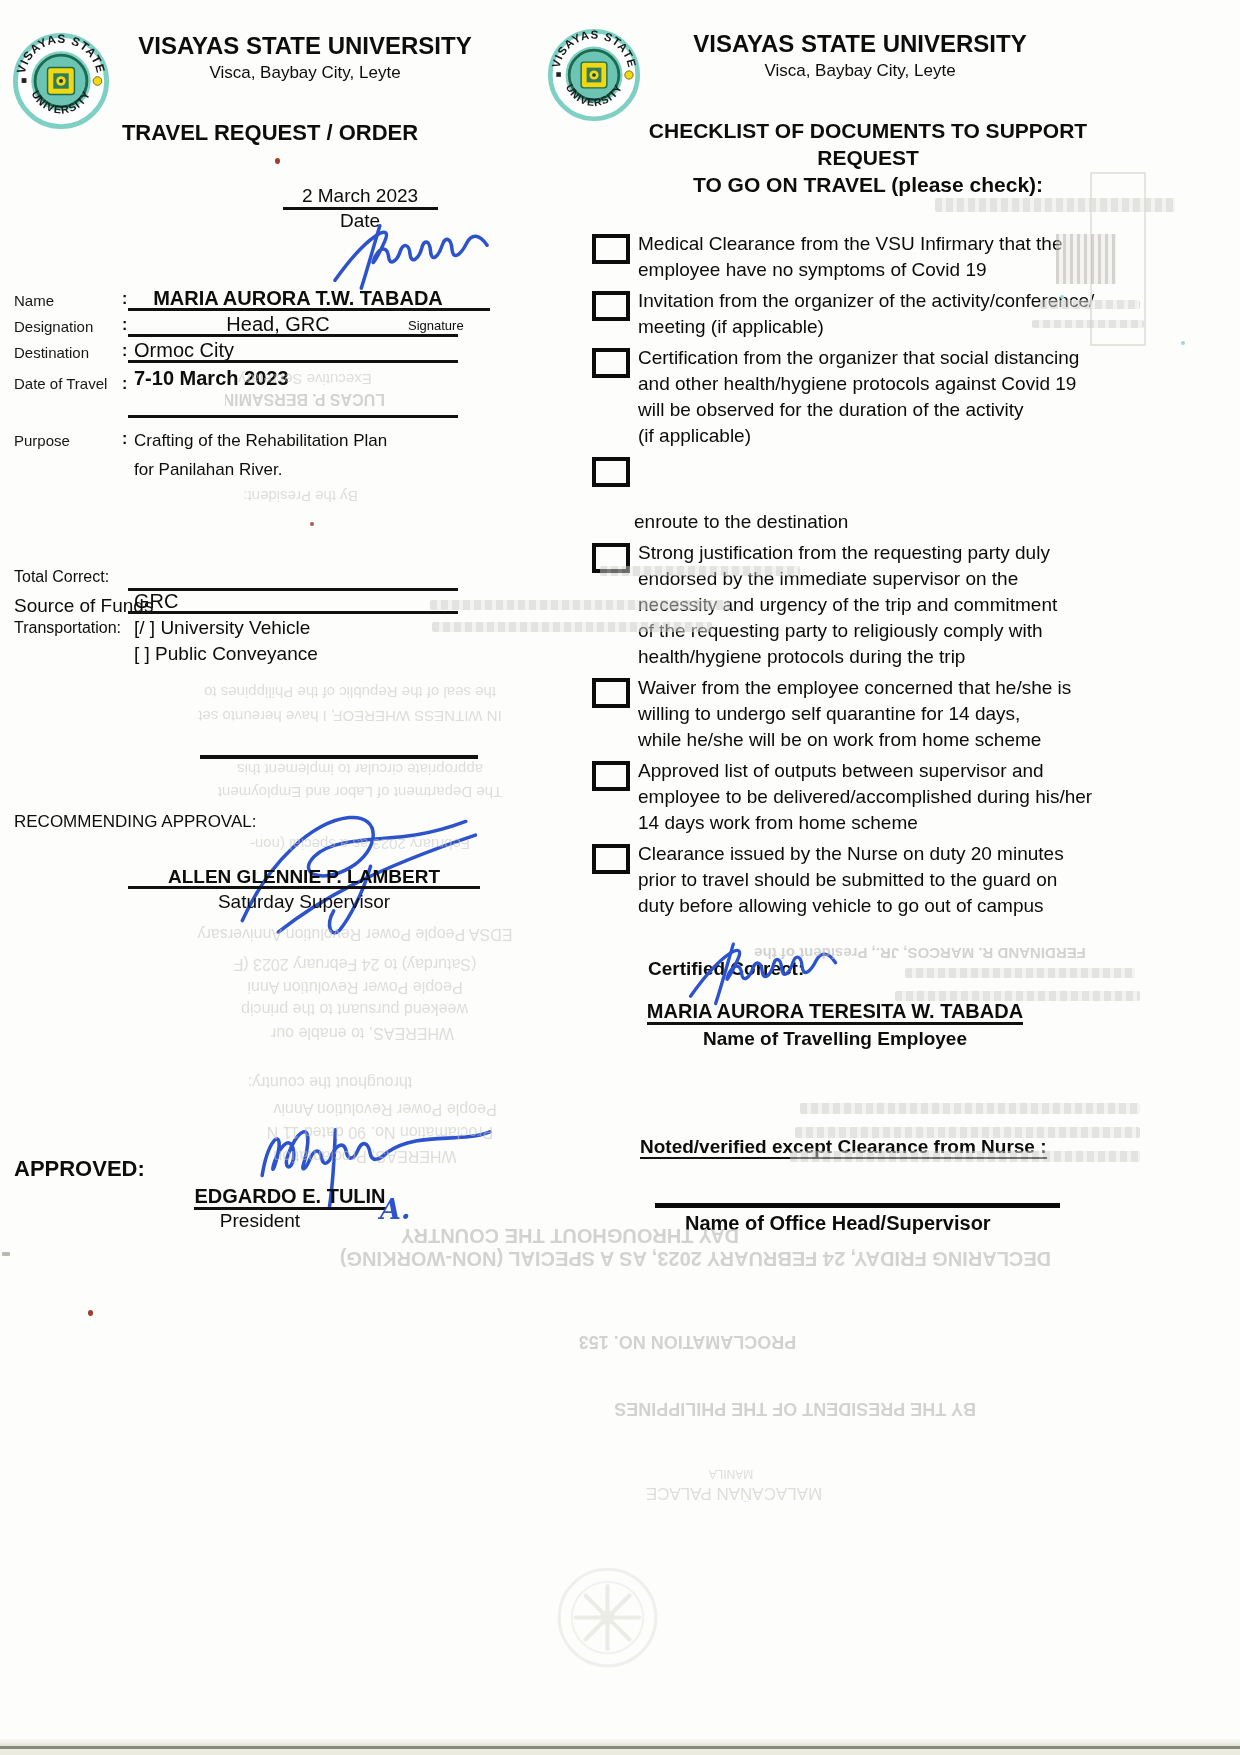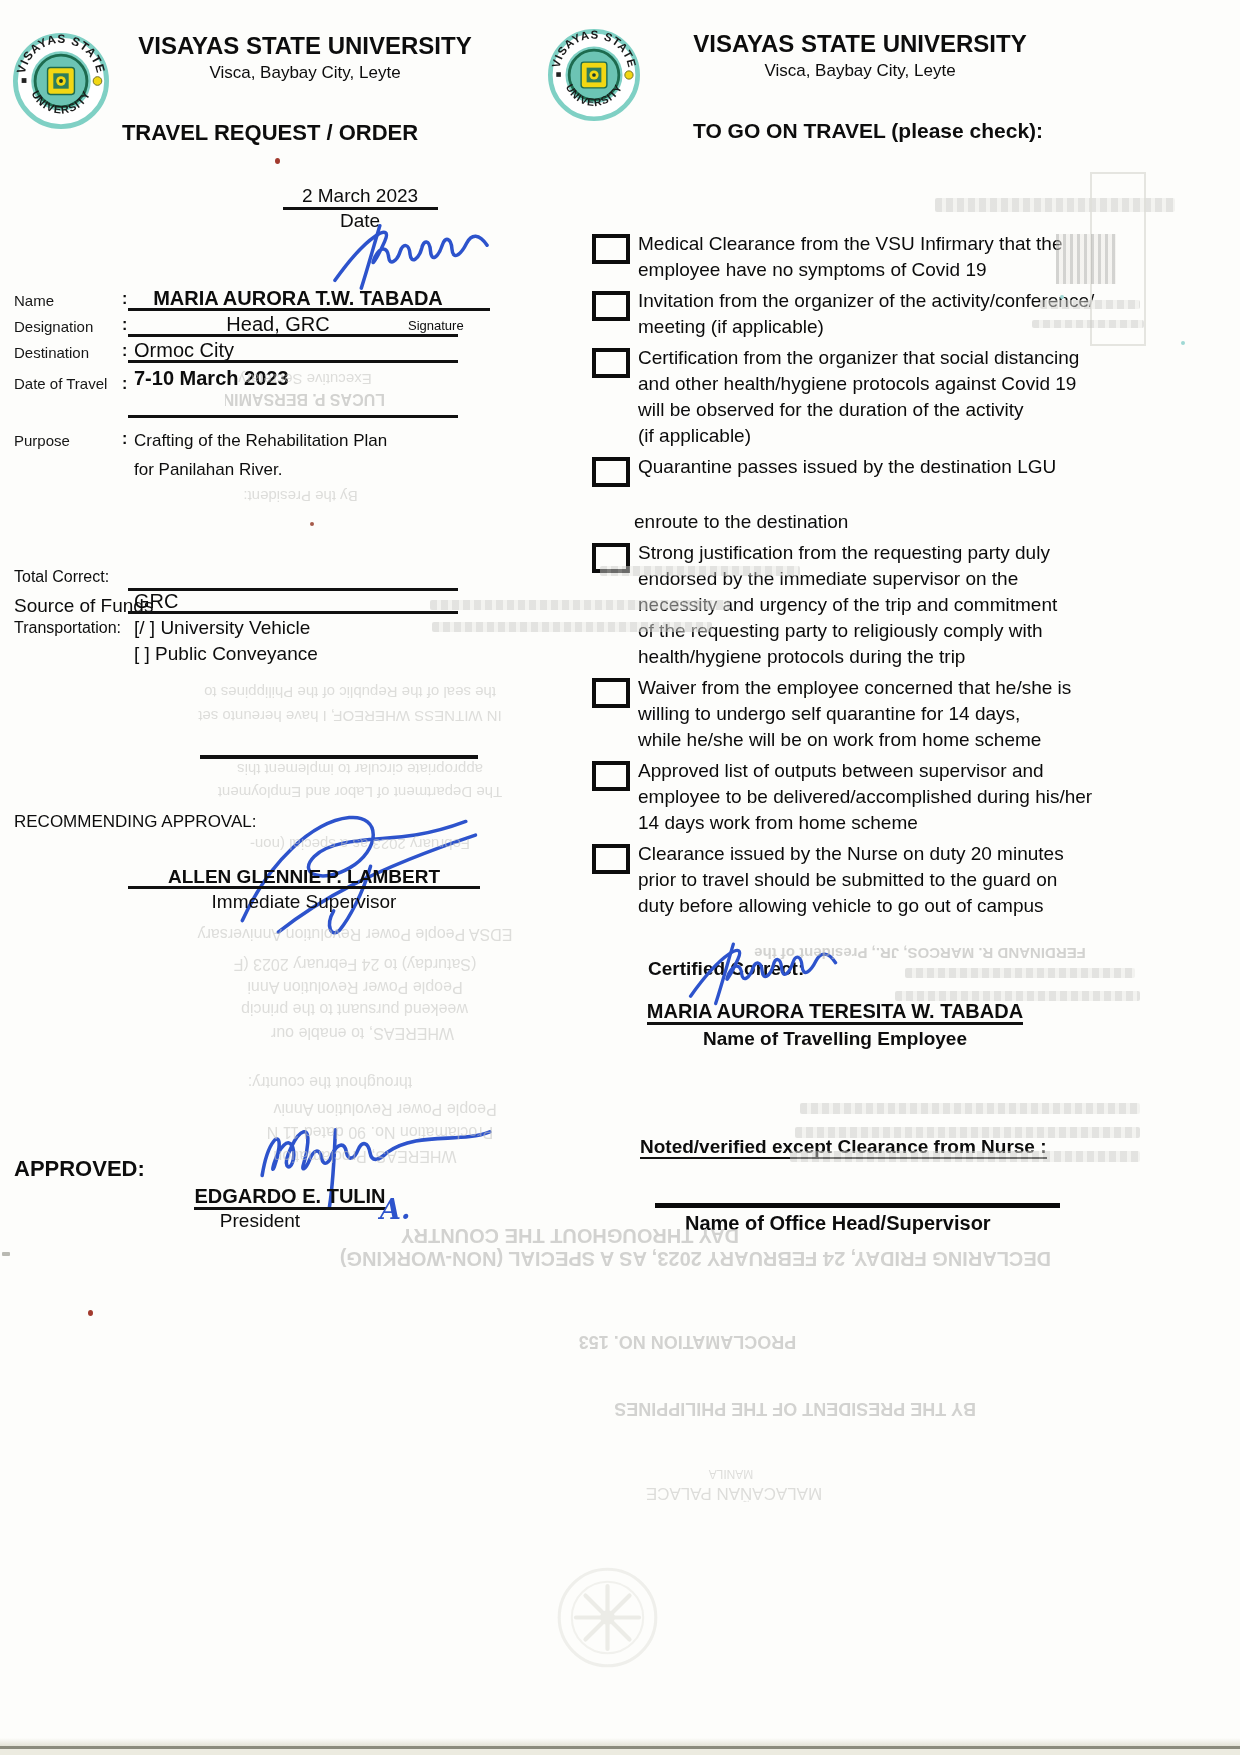--- a/index.html
+++ b/index.html
@@ -121,21 +121,21 @@
   <div class="abs" style="left:14px;top:812px;font-size:17px;">RECOMMENDING APPROVAL:</div>
 
   <svg class="sig abs" style="left:222px;top:804px;" width="268" height="136" viewBox="0 0 270 140">
     <path d="M18 120 C 45 60, 90 18, 128 14 C 162 11, 160 48, 128 66 C 100 82, 74 72, 92 54 C 112 34, 160 38, 196 32 C 215 29, 232 24, 248 18"></path>
     <path d="M55 132 C 95 100, 150 68, 258 32"></path>
     <path d="M150 64 C 142 92, 128 118, 118 130 C 110 138, 103 126, 112 110"></path>
   </svg>
 
   <div class="abs ctr b" style="left:128px;top:866px;width:352px;font-size:19px;">ALLEN GLENNIE P. LAMBERT</div>
   <div class="hline" style="left:128px;top:886px;width:352px;height:3px;"></div>
-  <div class="abs ctr" style="left:128px;top:891px;width:352px;font-size:19px;">Immediate Supervisor</div>
+  <div class="abs ctr" style="left:128px;top:891px;width:352px;font-size:19px;">Saturday Supervisor</div>
 
   <div class="abs b" style="left:14px;top:1156px;font-size:22px;">APPROVED:</div>
 
   <svg class="sig abs" style="left:248px;top:1116px;" width="248" height="96" viewBox="0 0 250 97">
     <path d="M14 60 C 20 24, 33 14, 31 32 C 29 48, 22 62, 26 48 C 31 32, 41 20, 45 32 C 48 42, 43 56, 39 50 C 36 44, 48 18, 56 16 C 63 14, 60 36, 56 48 C 53 57, 58 54, 62 44 C 66 34, 72 32, 74 42 C 76 52, 82 48, 85 38"></path>
     <path d="M88 14 C 87 40, 86 66, 82 92"></path>
     <path d="M85 38 C 90 28, 97 26, 99 36 C 101 46, 107 44, 111 34 C 115 25, 121 26, 123 37 C 125 48, 133 44, 140 37 C 170 15, 215 28, 244 16"></path>
   </svg>
 
   <div class="abs ctr" style="left:160px;top:1185px;width:260px;">
@@ -163,20 +163,21 @@
       <textPath href="#arcBotR" startOffset="50%" text-anchor="middle">UNIVERSITY</textPath>
     </text>
     <circle cx="88" cy="50" r="4.5" fill="#f2d713" stroke="#6b6b22" stroke-width="1"></circle>
     <rect x="9" y="47" width="5" height="5" fill="#222"></rect>
   </svg>
 
   <div class="abs ctr b" style="left:670px;top:30px;width:380px;font-size:24px;">VISAYAS STATE UNIVERSITY</div>
   <div class="abs ctr" style="left:670px;top:61px;width:380px;font-size:17px;">Visca, Baybay City, Leyte</div>
 
   <div class="abs ctr b" style="left:598px;top:117px;width:540px;font-size:21px;line-height:27px;">
+    <div>CHECKLIST OF DOCUMENTS TO SUPPORT REQUEST</div>
     <div>TO GO ON TRAVEL (please check):</div>
   </div>
 
   <div class="abs" style="left:592px;top:231px;width:505px;">
     <div class="chk-row">
       <div class="chk-box"></div>
       <div class="chk-text">Medical Clearance from the VSU Infirmary that the
 employee have no symptoms of Covid 19</div>
     </div>
     <div class="chk-row">
@@ -186,21 +187,20 @@
     </div>
     <div class="chk-row">
       <div class="chk-box"></div>
       <div class="chk-text">Certification from the organizer that social distancing
 and other health/hygiene protocols against Covid 19
 will be observed for the duration of the activity
  (if applicable)</div>
     </div>
     <div class="chk-row">
       <div class="chk-box"></div>
-      <div class="chk-text">Quarantine passes issued by the destination LGU</div>
     </div>
     <div class="orphan">enroute to the destination</div>
     <div class="chk-row">
       <div class="chk-box"></div>
       <div class="chk-text">Strong justification from the requesting party duly
 endorsed by the immediate supervisor on the
 necessity and urgency of the trip and commitment
 of the requesting party to religiously comply with
 health/hygiene protocols during the trip</div>
     </div>

